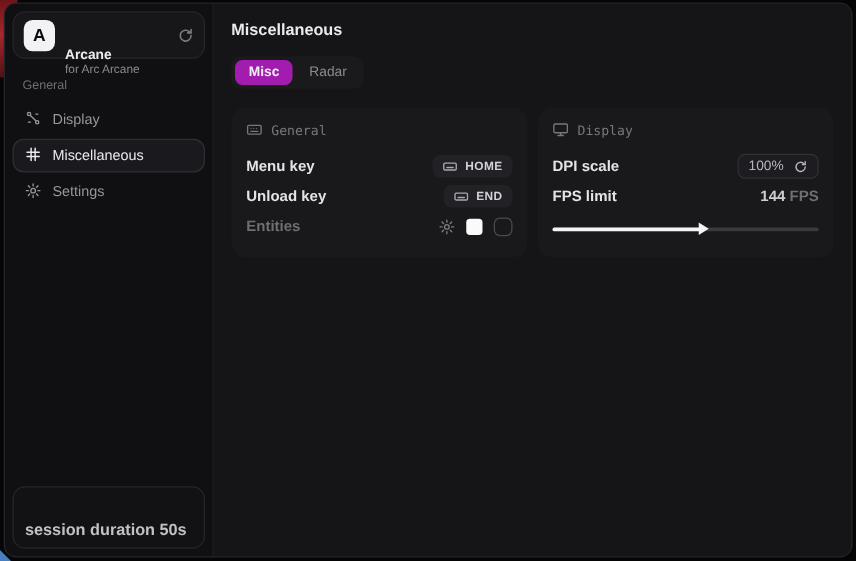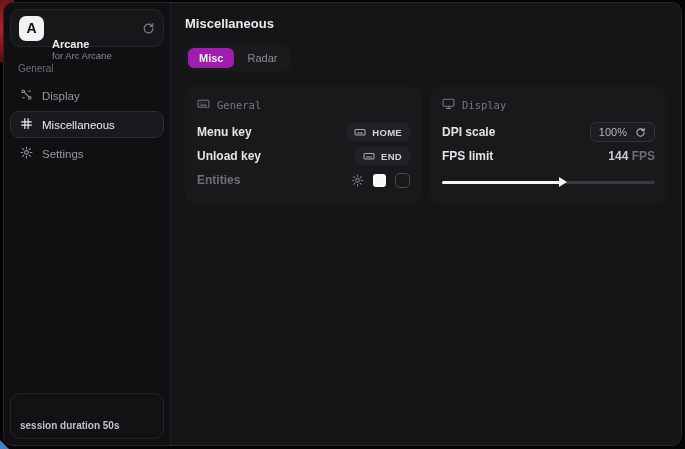--- a/index.html
+++ b/index.html
@@ -36,21 +36,21 @@
     padding:0 9px; border-radius:9px; color:#96969b; font-size:11.5px;
     border:1px solid transparent; cursor:default; }
   .navitem svg { flex:0 0 auto; }
   .navitem.active { background:#1a1a1e; border-color:#2e2e33; color:#ebebee; }
 
   .sb-spacer { flex:1; }
   .footerbox { border:1px solid #26262a; background:#121215; border-radius:10px;
     padding:7px 9px; }
   .fline1 { color:#8e8e93; font-size:10.5px;
     font-family:"DejaVu Sans Mono", monospace; }
-  .fline2 { color:#c2c2c6; font-size:10px; font-weight:bold; margin-top:19px; }
+  .fline2 { color:#c2c2c6; font-size:13px; font-weight:bold; margin-top:19px; }
 
   
   .main { flex:1; background:#151518; padding:13px 14px; }
   .pagetitle { color:#ebebee; font-size:13px; font-weight:bold; }
   .tabs { display:inline-flex; gap:2px; background:#1a1a1d; border-radius:8px;
     padding:3px; margin-top:14px; }
   .tab { font-size:11px; padding:4px 11px; border-radius:6px; color:#8a8a8f; }
   .tab.active { background:#a21caf; color:#f1f1f3; font-weight:bold; }
 
   .cards { display:flex; gap:8px; margin-top:15px; }

